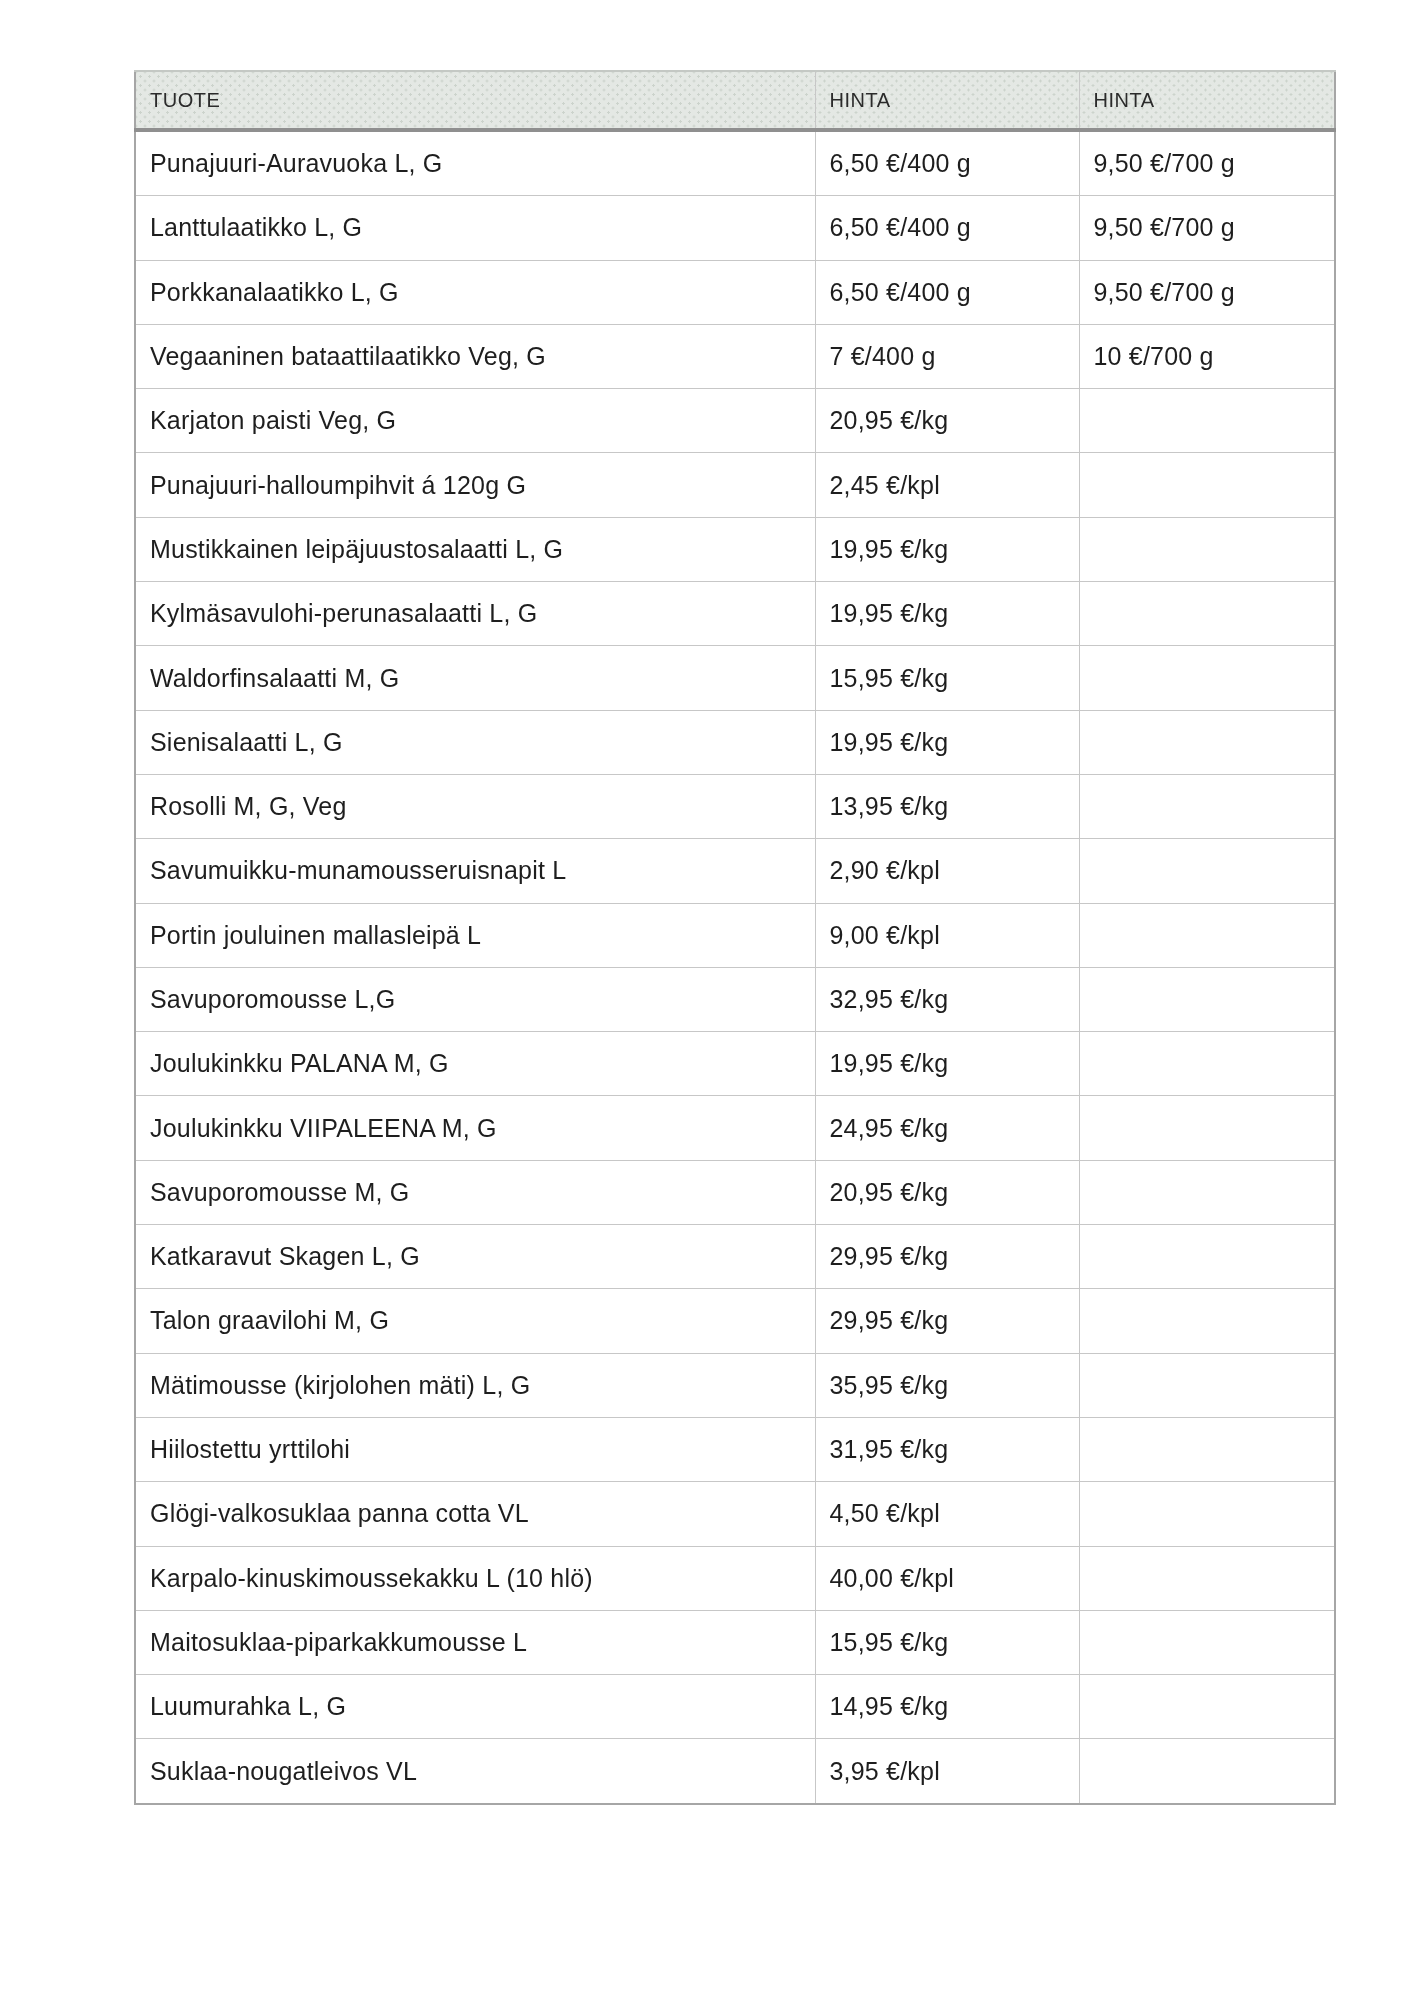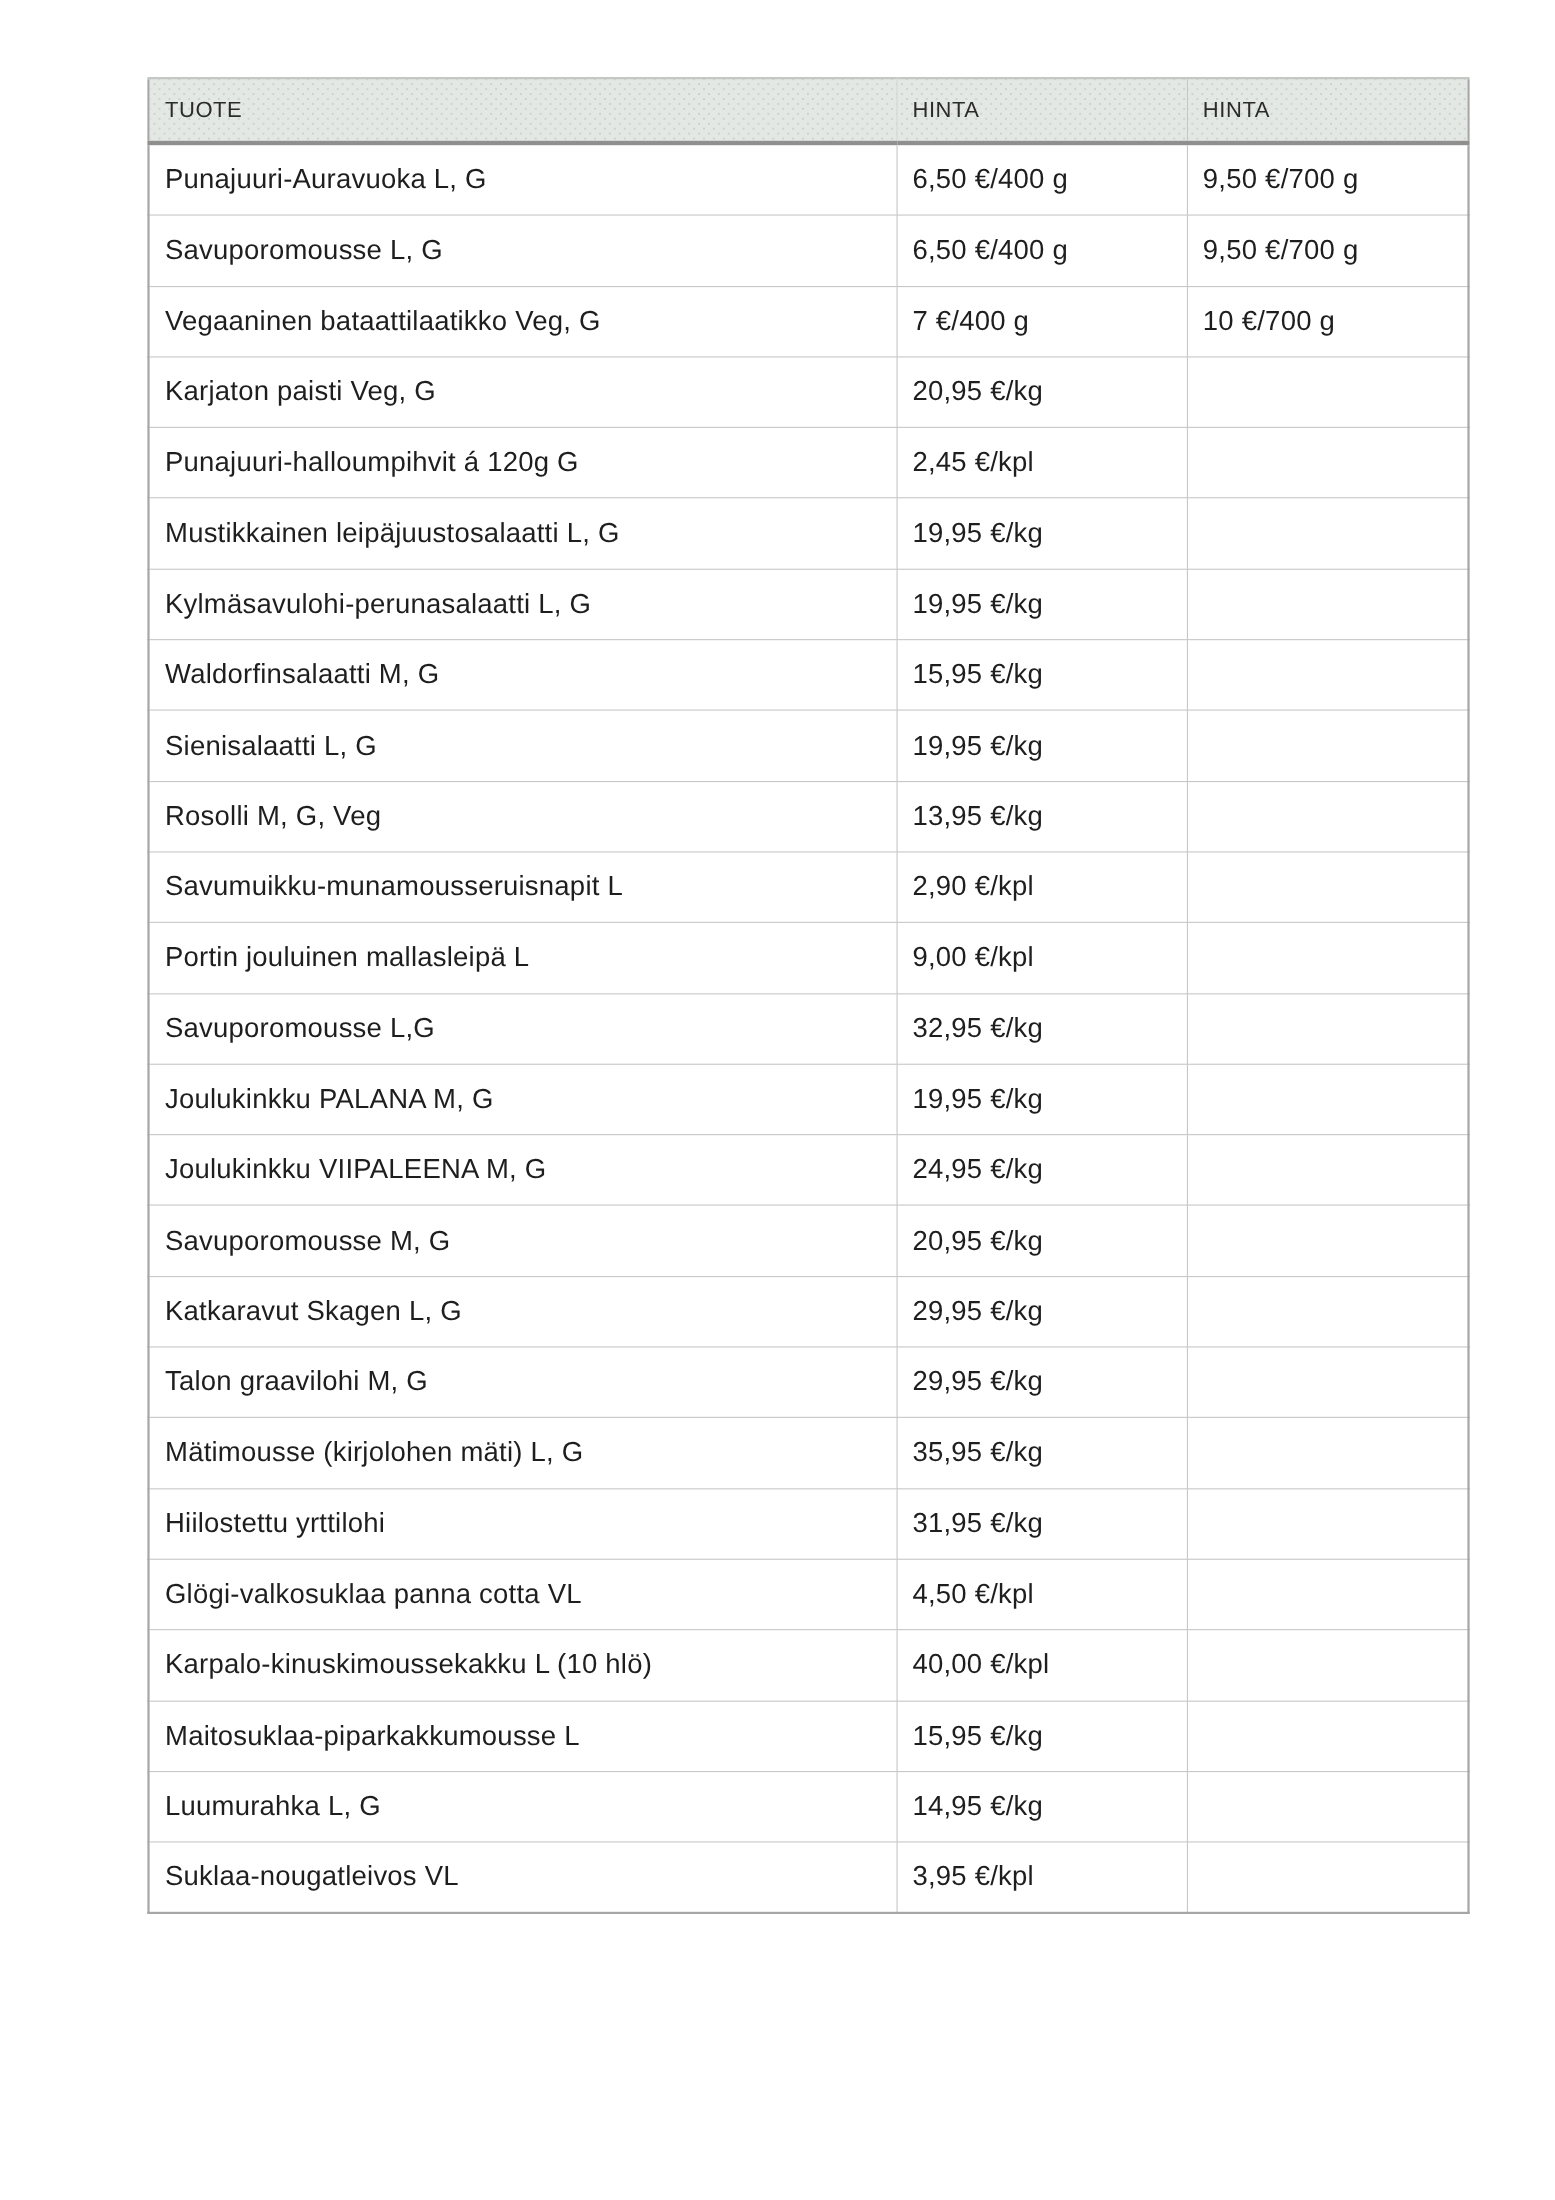--- a/index.html
+++ b/index.html
@@ -77,21 +77,26 @@
         <th>HINTA</th>
       </tr>
     </thead>
     <tbody>
         <tr>
           <td>Punajuuri-Auravuoka L, G</td>
           <td>6,50 €/400 g</td>
           <td>9,50 €/700 g</td>
         </tr>
         <tr>
-          <td>Savuporomousse L, G</td>
+          <td>Lanttulaatikko L, G</td>
+          <td>6,50 €/400 g</td>
+          <td>9,50 €/700 g</td>
+        </tr>
+        <tr>
+          <td>Porkkanalaatikko L, G</td>
           <td>6,50 €/400 g</td>
           <td>9,50 €/700 g</td>
         </tr>
         <tr>
           <td>Vegaaninen bataattilaatikko Veg, G</td>
           <td>7 €/400 g</td>
           <td>10 €/700 g</td>
         </tr>
         <tr>
           <td>Karjaton paisti Veg, G</td>

